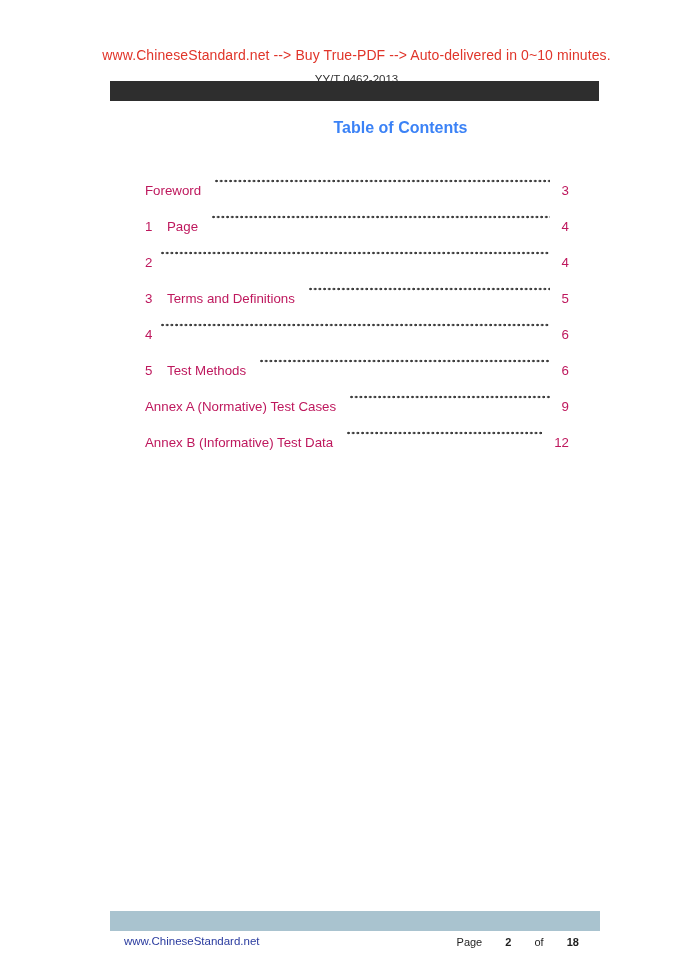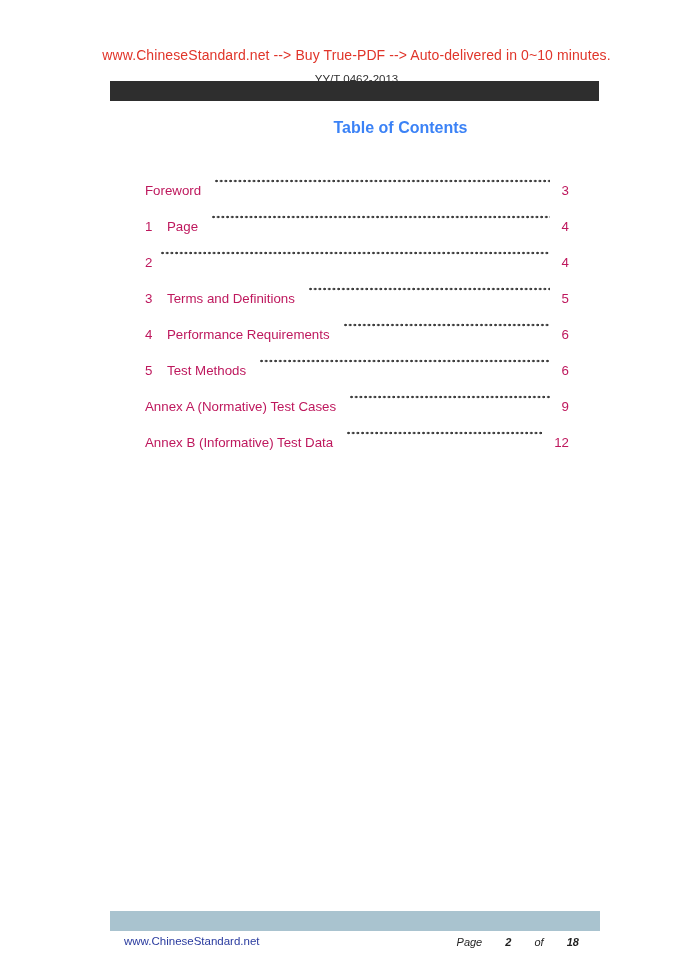--- a/index.html
+++ b/index.html
@@ -62,21 +62,21 @@
     position: absolute; top: 901px; left: 100px; width: 490px; height: 1.2px;
     background: #a9c3cf;
   }
   .footer-link {
     position: absolute; top: 915px; left: 104px;
     font-size: 11.5px; color: #2a3b9f; 
     cursor: pointer;
   }
   .footer-page {
     position: absolute; top: 916px; right: 104px;
-    font-size: 11px; color: #1f1f1f; font-style: italic;
+    font-size: 11px; color: #1f1f1f;
   }
   .footer-page .bold { font-weight: bold; }
 </style>
 </head>
 <body>
 
 <div class="page">
 
   <div class="promo">www.ChineseStandard.net --&gt; Buy True-PDF --&gt; Auto-delivered in 0~10 minutes.</div>
   <div class="doc-number">YY/T 0462-2013</div>
@@ -102,21 +102,20 @@
         <span class="toc-page">4</span>
       </div>
     <div class="toc-row">
         <span class="toc-num">3</span>
         <span class="toc-label">Terms and Definitions</span>
         <span class="toc-dots"></span>
         <span class="toc-page">5</span>
       </div>
     <div class="toc-row">
         <span class="toc-num">4</span>
-        <span class="toc-label">Performance Requirements</span>
         <span class="toc-dots"></span>
         <span class="toc-page">6</span>
       </div>
     <div class="toc-row">
         <span class="toc-num">5</span>
         <span class="toc-label">Test Methods</span>
         <span class="toc-dots"></span>
         <span class="toc-page">6</span>
       </div>
     <div class="toc-row">

